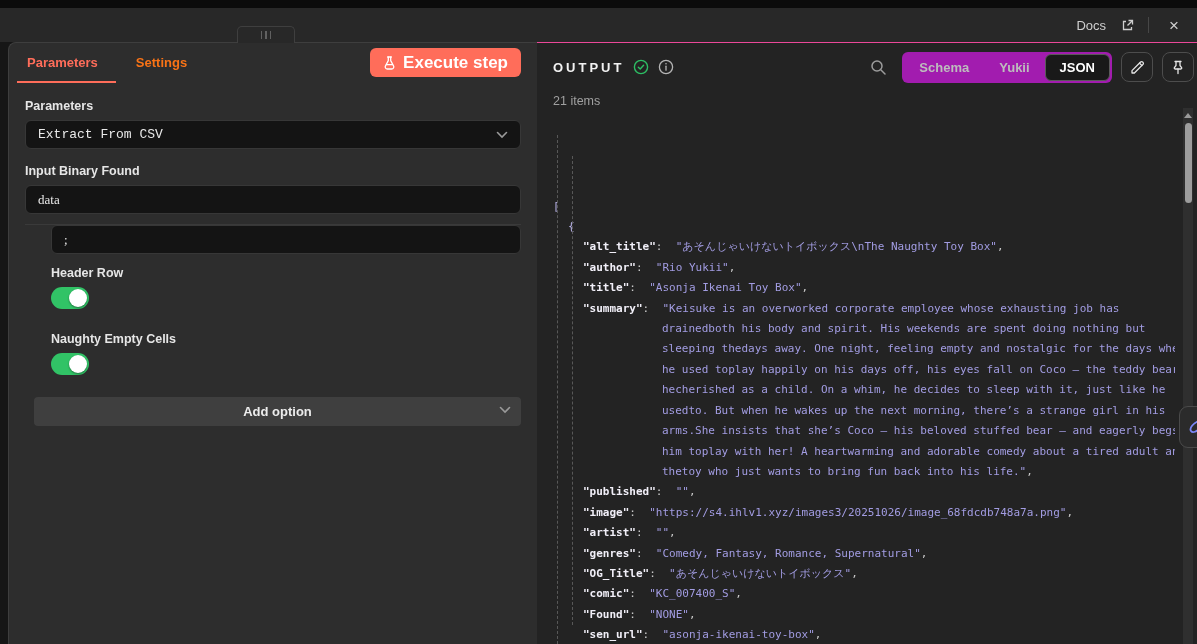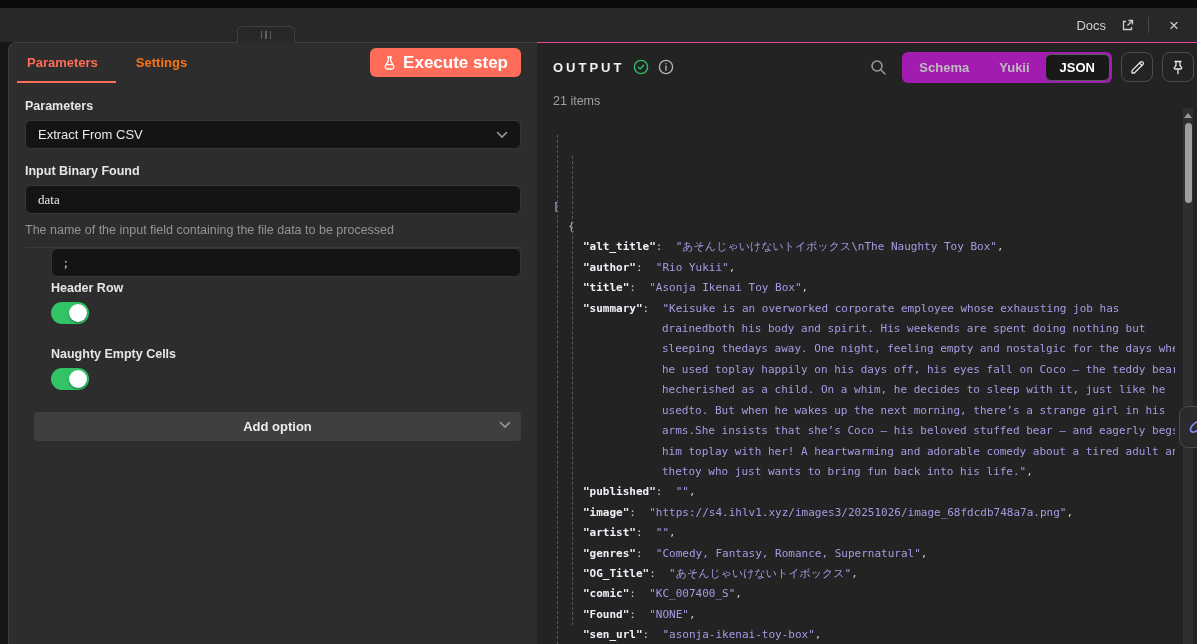--- a/index.html
+++ b/index.html
@@ -19,21 +19,21 @@
   
   .left-panel { position:absolute; left:8px; top:42px; width:529px; height:602px; background:#2d2d2d; border-top:1px solid #3e3e3e; border-left:1px solid #3e3e3e; border-top-left-radius:8px; padding:0 16px; z-index:2; }
   .tabbar { position:relative; height:41px; }
   .ptab { display:inline-block; line-height:40px; margin-right:34px; font-size:13px; font-weight:700; color:#f97316; cursor:pointer; padding:0 2px; }
   .ptab.active { color:var(--accent,#ff6d5a); }
   .tab-underline { position:absolute; left:-8px; top:38px; width:99px; height:2px; background:var(--accent,#ff6d5a); }
   .execute-btn { position:absolute; right:0; top:5px; height:29px; background:var(--accent,#ff6d5a); border:none; border-radius:6px; color:#fff; font-family:inherit; font-size:17px; font-weight:700; display:flex; align-items:center; gap:7px; padding:0 13px; cursor:pointer; }
 
   .fld-label { display:block; font-size:12.5px; font-weight:600; color:#e6e6e6; margin:15px 0 7px; }
   .control { height:29px; width:100%; background:#141414; border:1px solid #373737; border-radius:6px; display:flex; align-items:center; padding:0 12px; color:#e9e9e9; font-size:13px; }
-  .select-like { justify-content:space-between; cursor:pointer; }
+  .select-like { justify-content:space-between; cursor:pointer;font-family:Liberation Mono, monospace; }
   input.control { font-family:Liberation Serif, serif; outline:none; }
   .help-text { font-size:12.5px; color:#949494; margin-top:9px; }
   .options-heading { font-size:13px; font-weight:700; color:#eaeaea; margin-top:19px; }
   .options-rule { border:none; border-top:1px solid #3a3a3a; margin-top:10px; }
   .options-group { margin-left:26px; }
   .toggle { position:relative; width:38px; height:22px; border-radius:11px; background:var(--toggle-on,#31c366); margin-top:2px; cursor:pointer; }
   .toggle .knob { position:absolute; right:2px; top:2px; width:18px; height:18px; border-radius:50%; background:#fff; box-shadow:0 1px 2px rgba(0,0,0,.4); }
   .add-option-btn { position:relative; margin:22px 0 0 9px; width:calc(100% - 9px); height:29px; background:#3f3f3f; border:none; border-radius:4px; color:#ececec; font-family:inherit; font-size:13px; font-weight:700; cursor:pointer; }
   .add-option-btn svg { position:absolute; right:10px; top:9px; }
 
@@ -111,28 +111,27 @@
       <span>Extract From CSV</span>
       <span style="display:flex;">
         <svg width="12" height="8" viewBox="0 0 12 8" fill="none" stroke="#9a9a9a" stroke-width="1.6" stroke-linecap="round">
             <path d="M1.5 1.5 6 6l4.5-4.5"></path>
           </svg>
       </span>
     </div>
 
     <label class="fld-label">Input Binary Found</label>
     <input class="control" value="data" style="">
-    <div class="help-text">The name of the input field containing the file data to be processed</div>
 
     <hr class="options-rule">
 
     <div class="options-group">
       <input class="control" value=";" style="">
 
-      <label class="fld-label" style="margin-top:4px;">Header Row</label>
+      <label class="fld-label" style="margin-top:12px;">Header Row</label>
       <div class="toggle">
           <div class="knob"></div>
         </div>
 
       <label class="fld-label" style="margin-top:23px;">Naughty Empty Cells</label>
       <div class="toggle">
           <div class="knob"></div>
         </div>
     </div>
 

